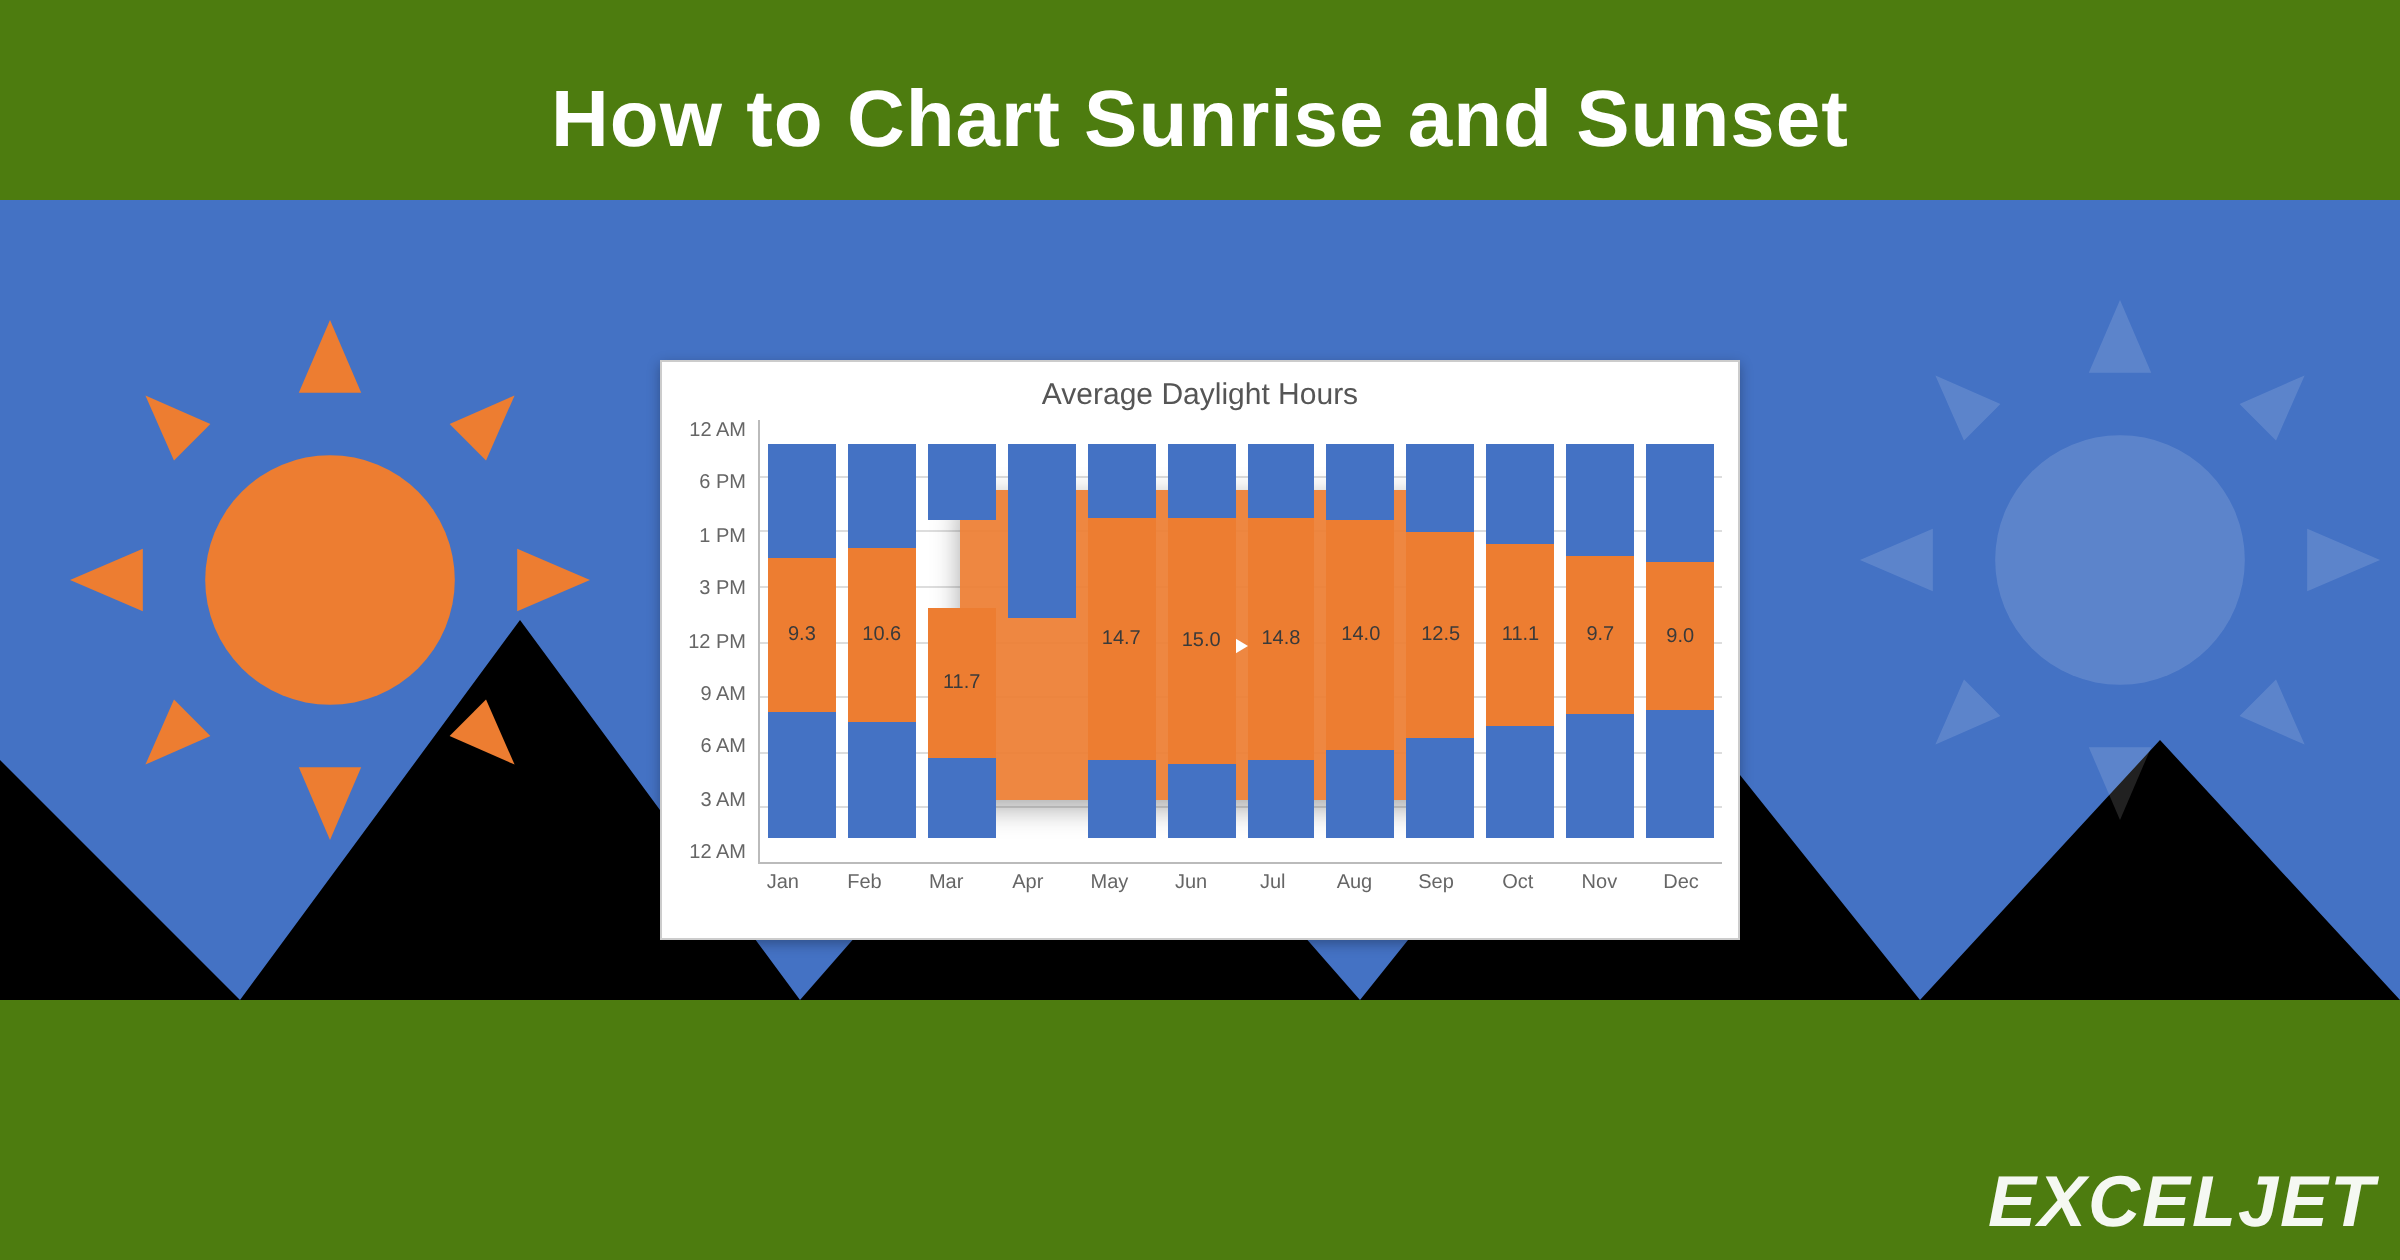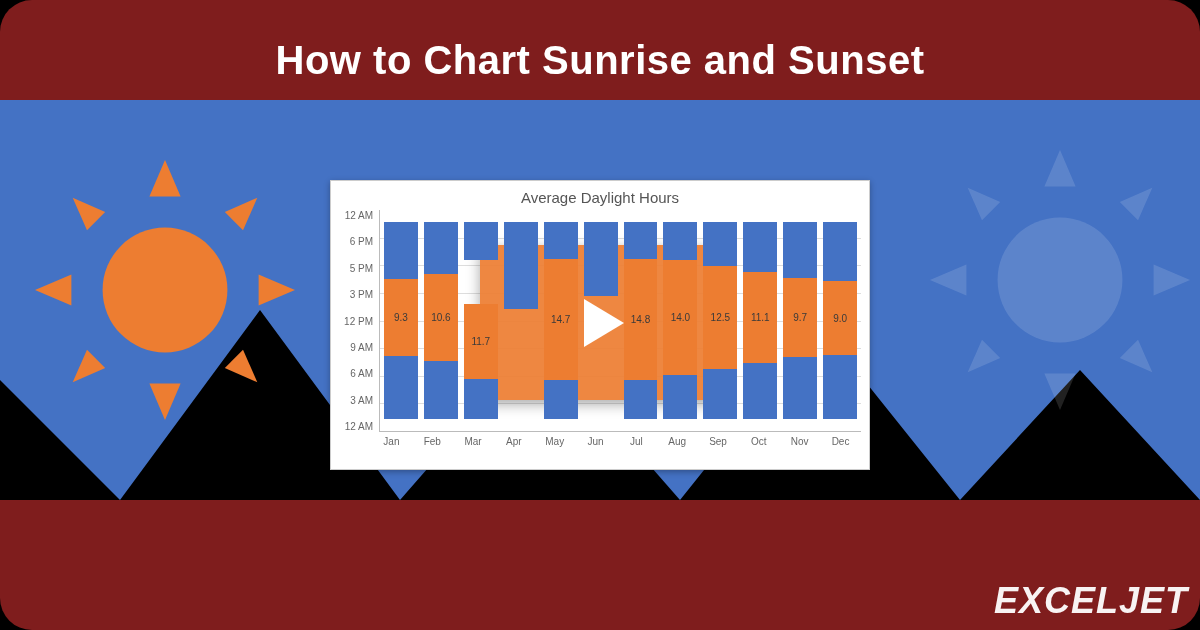--- a/index.html
+++ b/index.html
@@ -1,17 +1,17 @@
 <!DOCTYPE html>
 <html><head>
 <meta charset="utf-8">
 <style>
   * { box-sizing: border-box; margin: 0; padding: 0; }
   html, body { width: 1200px; height: 630px; overflow: hidden; font-family: Arial, Helvetica, sans-serif; background: #000; }
-  .stage { position: relative; width: 1200px; height: 630px; background: #7f1d1d; border-radius: 32px; }
+  .stage { position: relative; width: 1200px; height: 630px; background: #4d7c0f; }
   .title-bar { position: absolute; top: 38px; left: 0; right: 0; text-align: center; }
   .title-bar h1 { color: #fff; font-size: 40px; font-weight: 700; letter-spacing: 0.5px; }
   
   .sky { position: absolute; top: 100px; left: 0; right: 0; height: 400px; background: #4472c4; }
   
   .mountains { position: absolute; left: 0; right: 0; bottom: 0; height: 210px; }
   .mountains svg { width: 100%; height: 100%; display: block; }
   
   .sun { position: absolute; top: 160px; left: 35px; width: 260px; height: 260px; }
   .sun svg { width: 100%; height: 100%; }
@@ -102,21 +102,21 @@
       </g>
     </svg>
   </div>
 
   <div class="chart-panel">
     <div class="chart-title">Average Daylight Hours</div>
     <div class="plot-wrap">
       <div class="y-axis" id="y-axis">
           <span>12 AM</span>
           <span>6 PM</span>
-          <span>5 PM</span>
+          <span>1 PM</span>
           <span>3 PM</span>
           <span>12 PM</span>
           <span>9 AM</span>
           <span>6 AM</span>
           <span>3 AM</span>
           <span>12 AM</span>
         </div>
       <div class="plot" id="plot">
           <div class="gridline" style="top: 12.5%;"></div>
           <div class="gridline" style="top: 25%;"></div>
@@ -144,20 +144,21 @@
             <div class="seg-top" style="height: 21.25%;"></div>
             <div class="seg-bot" style="height: 22.9167%;"></div>
           </div>
           <div class="col">
             <div class="seg-top" style="height: 18.75%;"></div>
             <div class="seg-mid" style="height: 61.25%;">14.7</div>
             <div class="seg-bot" style="height: 20%;"></div>
           </div>
           <div class="col">
             <div class="seg-top" style="height: 18.75%;"></div>
+            <div class="seg-mid" style="height: 62.5%;">15.0</div>
             <div class="seg-bot" style="height: 18.75%;"></div>
           </div>
           <div class="col">
             <div class="seg-top" style="height: 18.75%;"></div>
             <div class="seg-mid" style="height: 61.6667%;">14.8</div>
             <div class="seg-bot" style="height: 19.5833%;"></div>
           </div>
           <div class="col">
             <div class="seg-top" style="height: 19.1667%;"></div>
             <div class="seg-mid" style="height: 58.3333%;">14.0</div>

